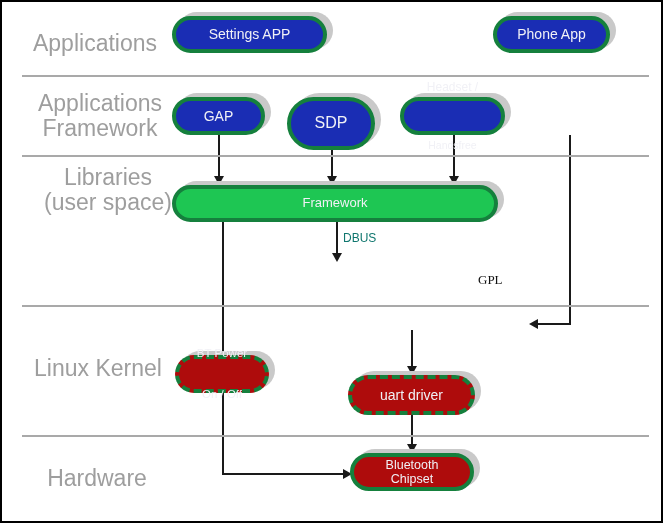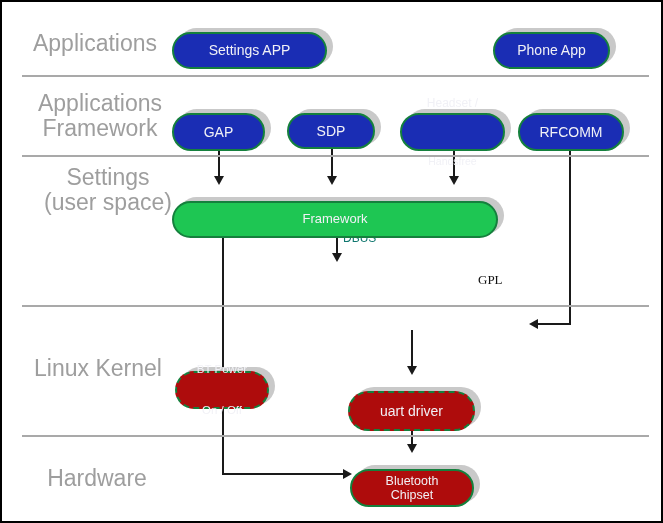--- a/index.html
+++ b/index.html
@@ -13,33 +13,33 @@
   .d1{top:73px;} .d2{top:153px;} .d3{top:303px;} .d4{top:433px;}
   
   .layer-label{position:absolute;color:var(--label_gray,#9e9e9e);text-align:center;z-index:2;font-size:23px;line-height:25px;}
   .l0{left:18px;top:29px;width:150px;}
   .l1{left:18px;top:89px;width:160px;}
   .l2{left:8px;top:163px;width:196px;}
   .l3{left:16px;top:354px;width:160px;}
   .l4{left:22px;top:464px;width:146px;}
   
   .pill{
-    position:absolute;border:2px solid #15803d;border-radius:999px;
+    position:absolute;border:4px solid #15803d;border-radius:999px;
     display:flex;flex-direction:column;align-items:center;justify-content:center;
     color:#f1f1f6;z-index:2;box-sizing:border-box;text-align:center;
-    box-shadow:6px -4px 0 var(--shadow_gray,#c9c9c9);line-height:1.15;margin-top:16px;
+    box-shadow:6px -4px 0 var(--shadow_gray,#c9c9c9);line-height:1.15;
   }
   .blue{background:var(--app_blue,#1a2db4);}
   .green{background:var(--lib_green,#1ec653);}
   .red{background:var(--kernel_red,#ae0c0c);}
   .dashed{border-style:dashed;}
   .settings-app{left:170px;top:14px;width:155px;height:37px;font-size:14px;}
   .phone-app{left:491px;top:14px;width:117px;height:37px;font-size:14px;}
   .gap{left:170px;top:95px;width:93px;height:38px;font-size:14px;}
-  .sdp{left:285px;top:95px;width:88px;height:36px;font-size:14px;}
+  .sdp{left:285px;top:95px;width:88px;height:53px;font-size:16px;}
   .headset{left:398px;top:95px;width:105px;height:38px;font-size:12px;gap:44px;}
   .headset .sub{font-size:10.5px;}
   .rfcomm{left:516px;top:95px;width:106px;height:38px;font-size:14px;}
   .framework{left:170px;top:183px;width:326px;height:37px;font-size:13px;}
   .bluez{left:281px;top:260px;width:259px;height:68px;font-size:14px;}
   .bt-power{left:173px;top:353px;width:94px;height:38px;font-size:11.5px;gap:28px;}
   .uart{left:346px;top:373px;width:127px;height:40px;font-size:14px;}
   .chipset{left:348px;top:451px;width:124px;height:38px;font-size:12.5px;}
   
   .gpl-badge{position:absolute;left:476px;top:270px;font-size:13px;color:#111;z-index:4;font-family:Liberation Serif, serif;}
@@ -82,21 +82,21 @@
   <div class="divider d4"></div>
 
   <div class="layer-label l0">
     <span>Applications</span>
   </div>
   <div class="layer-label l1">
     <div>Applications</div>
     <div>Framework</div>
   </div>
   <div class="layer-label l2">
-    <div>Settings</div>
+    <div>Libraries</div>
     <div>(user space)</div>
   </div>
   <div class="layer-label l3">
     <span>Linux Kernel</span>
   </div>
   <div class="layer-label l4">
     <span>Hardware</span>
   </div>
 
   <div class="vline gap-line"></div>
@@ -131,23 +131,20 @@
   <div class="pill blue gap">
     <span>GAP</span>
   </div>
   <div class="pill blue sdp">
     <span>SDP</span>
   </div>
   <div class="pill blue headset">
     <span>Headset /</span>
     <span class="sub">Handsfree</span>
   </div>
-  <div class="pill blue rfcomm">
-    <span>RFCOMM</span>
-  </div>
 
   <div class="pill green framework">
     <span>Framework</span>
   </div>
   <div class="gpl-badge">GPL</div>
 
   <div class="pill red dashed bt-power">
     <span>BT Power</span>
     <span>On / Off</span>
   </div>

